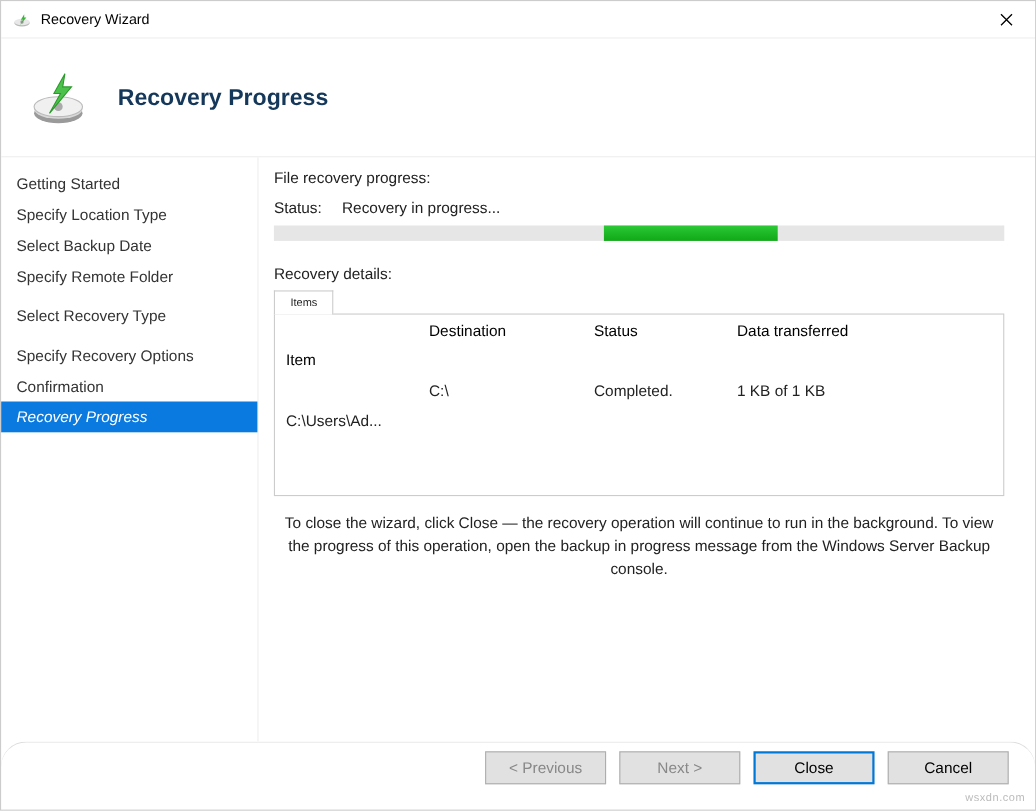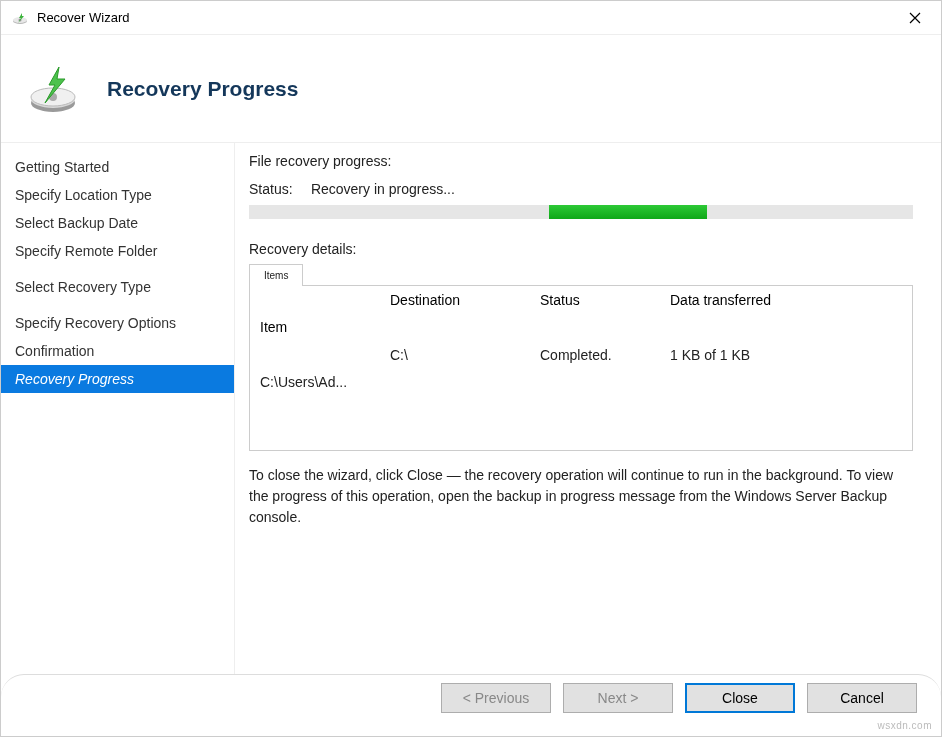--- a/index.html
+++ b/index.html
@@ -35,42 +35,42 @@
     
     .grid { border: 1px solid #ccc; height: 166px; background: #fff; overflow: hidden; }
     .grid-head, .grid-row { display: flex; padding: 6px 10px; }
     .grid-head { font-size: 14px; color: #000; }
     .grid-row { font-size: 14px; color: #222; }
     .col-item { width: 130px; white-space: nowrap; overflow: hidden; text-overflow: ellipsis; padding-right: 6px; margin-top: 27px; }
     .col-dest { width: 150px; }
     .col-status { width: 130px; }
     .col-data { flex: 1; }
     
-    .hint { margin-top: 14px; line-height: 1.5; font-size: 14px; }
+    .hint { margin-top: 14px; line-height: 1.5; font-size: 14px; text-align: center; }
     
     .footer { height: 46px; border-top: 1px solid #ddd; display: flex; align-items: center; justify-content: flex-end; padding-right: 24px; gap: 12px; border-radius: 24px; }
     .btn { width: 110px; height: 30px; border: 1px solid #adadad; background: #e1e1e1; font-size: 14px; cursor: pointer; }
     .btn:disabled { color: #888; cursor: default; }
     .btn.primary { border: 2px solid #0078d7; background: #e1e1e1; color: #000; }
     
     .watermark { position: absolute; bottom: 6px; right: 10px; font-size: 10px; color: #bbb; letter-spacing: 0.5px; }
   </style>
 </head>
 <body>
 
 <div class="titlebar">
   <span class="app-icon">
     <svg viewBox="0 0 18 18">
         <ellipse cx="9" cy="12" rx="7" ry="3" fill="#b8b8b8"></ellipse>
         <ellipse cx="9" cy="11" rx="7" ry="3" fill="#e8e8e8"></ellipse>
         <circle cx="9" cy="11" r="1.5" fill="#999"></circle>
         <path d="M11 4 L8 9 L10 9 L7 14 L13 7 L11 7 Z" fill="#3cb43c"></path>
       </svg>
   </span>
-  <span class="title">Recover Wizard</span>
+  <span class="title">Recovery Wizard</span>
   <div class="close">
     <svg width="12" height="12" viewBox="0 0 12 12">
         <path d="M1 1 L11 11 M11 1 L1 11" stroke="currentColor" stroke-width="1.2"></path>
       </svg>
   </div>
 </div>
 
 <div class="header">
   <span class="big-icon">
     <svg viewBox="0 0 56 56">

